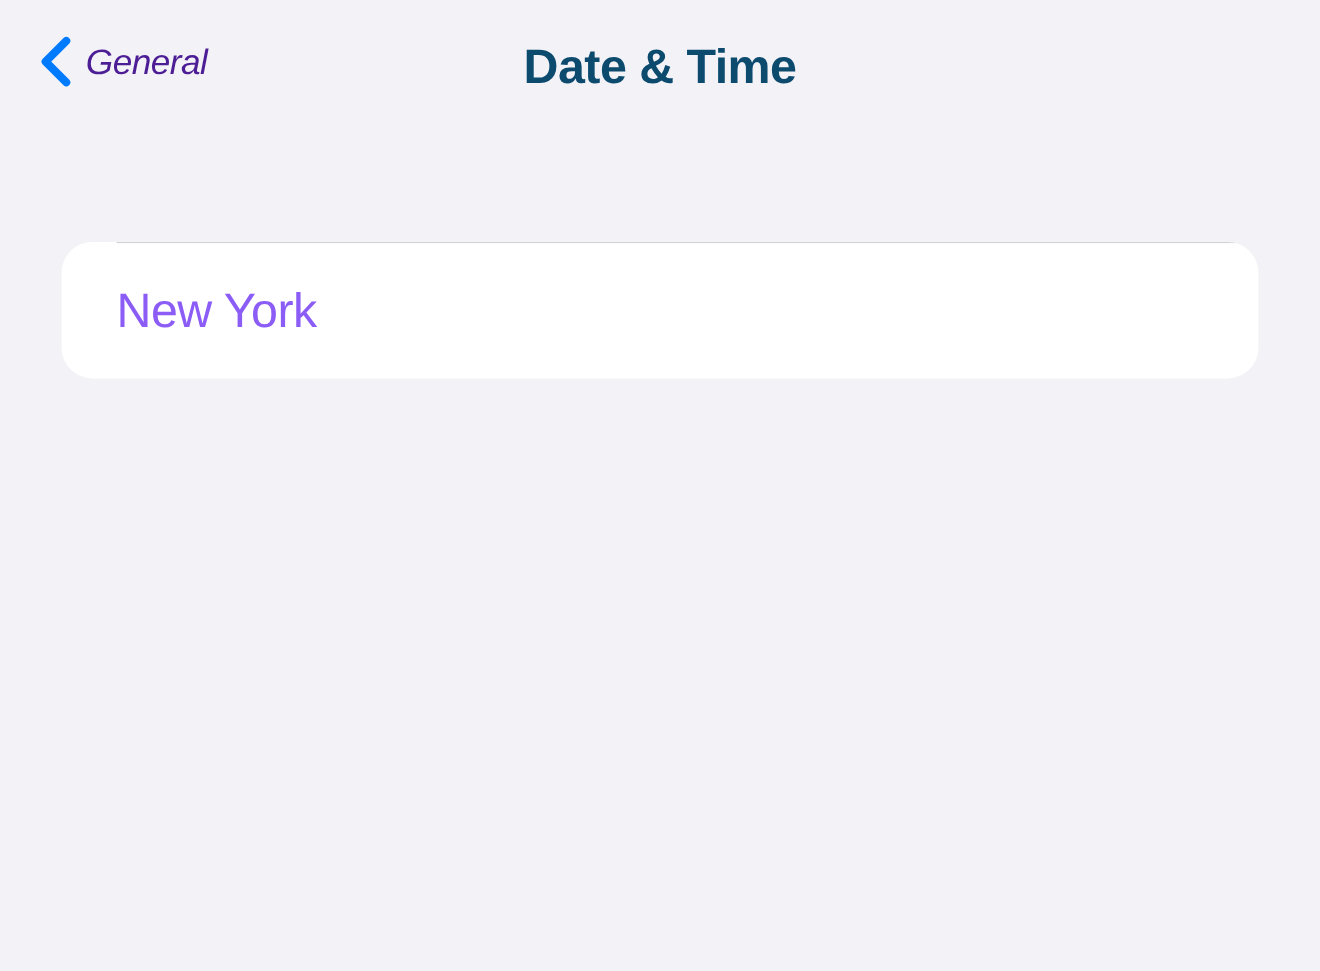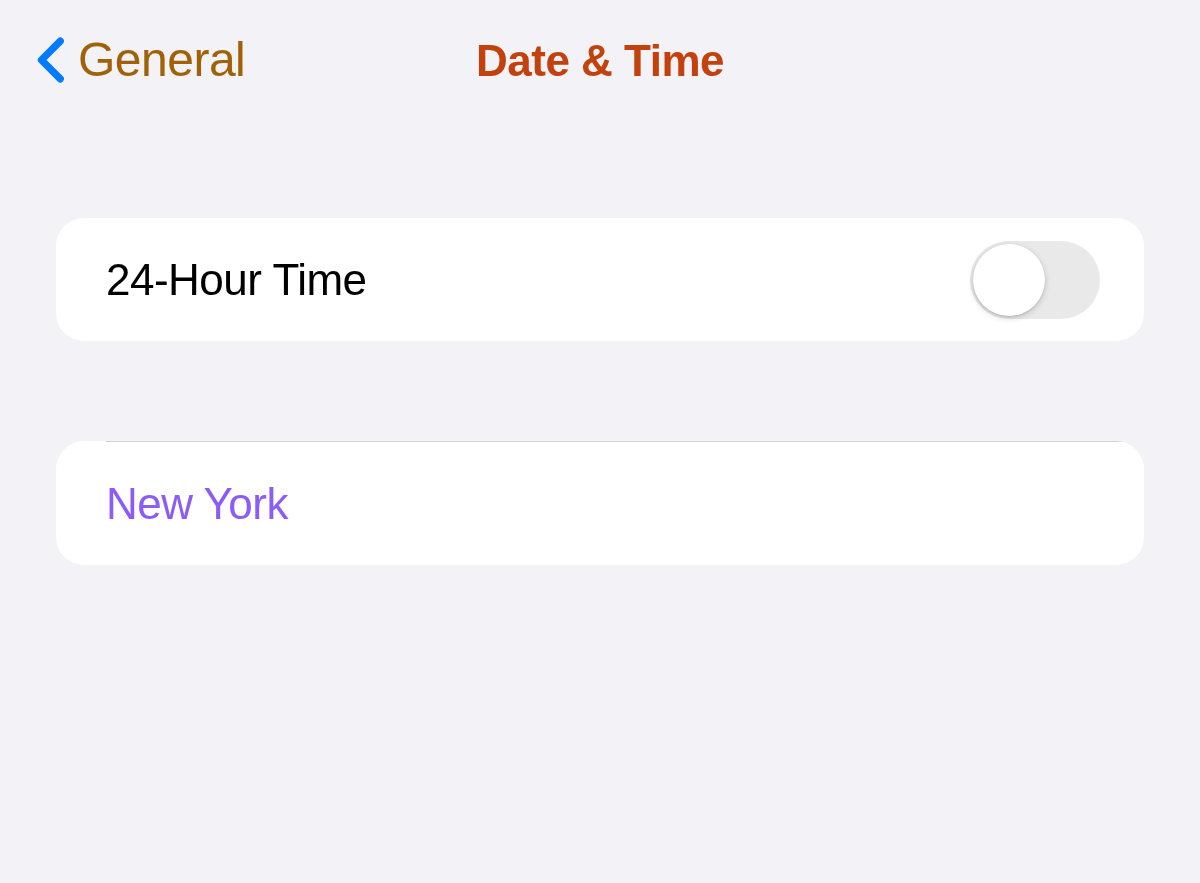--- a/index.html
+++ b/index.html
@@ -34,30 +34,31 @@
       top: 32px;
     }
 
     .back-chevron {
       width: 36px;
       height: 48px;
       margin-right: 10px;
     }
 
     .back-label {
-      font-size: 48px;
+      font-size: 32px;
       font-weight: 400;
-      color: #a16207;
+      color: #4c1d95;
       letter-spacing: -0.5px;
+      font-style: italic;
     }
 
     .page-title {
       font-size: 44px;
       font-weight: 600;
-      color: #c2410c;
+      color: #0c4a6e;
       position: absolute;
       left: 50%;
       transform: translateX(-50%);
       top: 36px;
       letter-spacing: -0.5px;
     }
 
     .content {
       padding: 0 56px;
     }
@@ -147,28 +148,20 @@
     <svg class="back-chevron" viewBox="0 0 18 28" fill="none">
       <path d="M15 3 L4 14 L15 25" stroke="#007aff" stroke-width="4.2" stroke-linecap="round" stroke-linejoin="round"></path>
     </svg>
     <span class="back-label">General</span>
   </div>
   <div class="page-title">Date &amp; Time</div>
 </div>
 
 <div class="content">
 
-  <div class="group group-1">
-    <div class="row">
-      <span class="row-label">24-Hour Time</span>
-      <div class="toggle toggle-off">
-        <div class="toggle-thumb"></div>
-      </div>
-    </div>
-  </div>
 
   <div class="group group-2">
     <div class="row-divider"></div>
     <div class="row">
       <span class="row-value">New York</span>
     </div>
   </div>
 
 </div>
 

